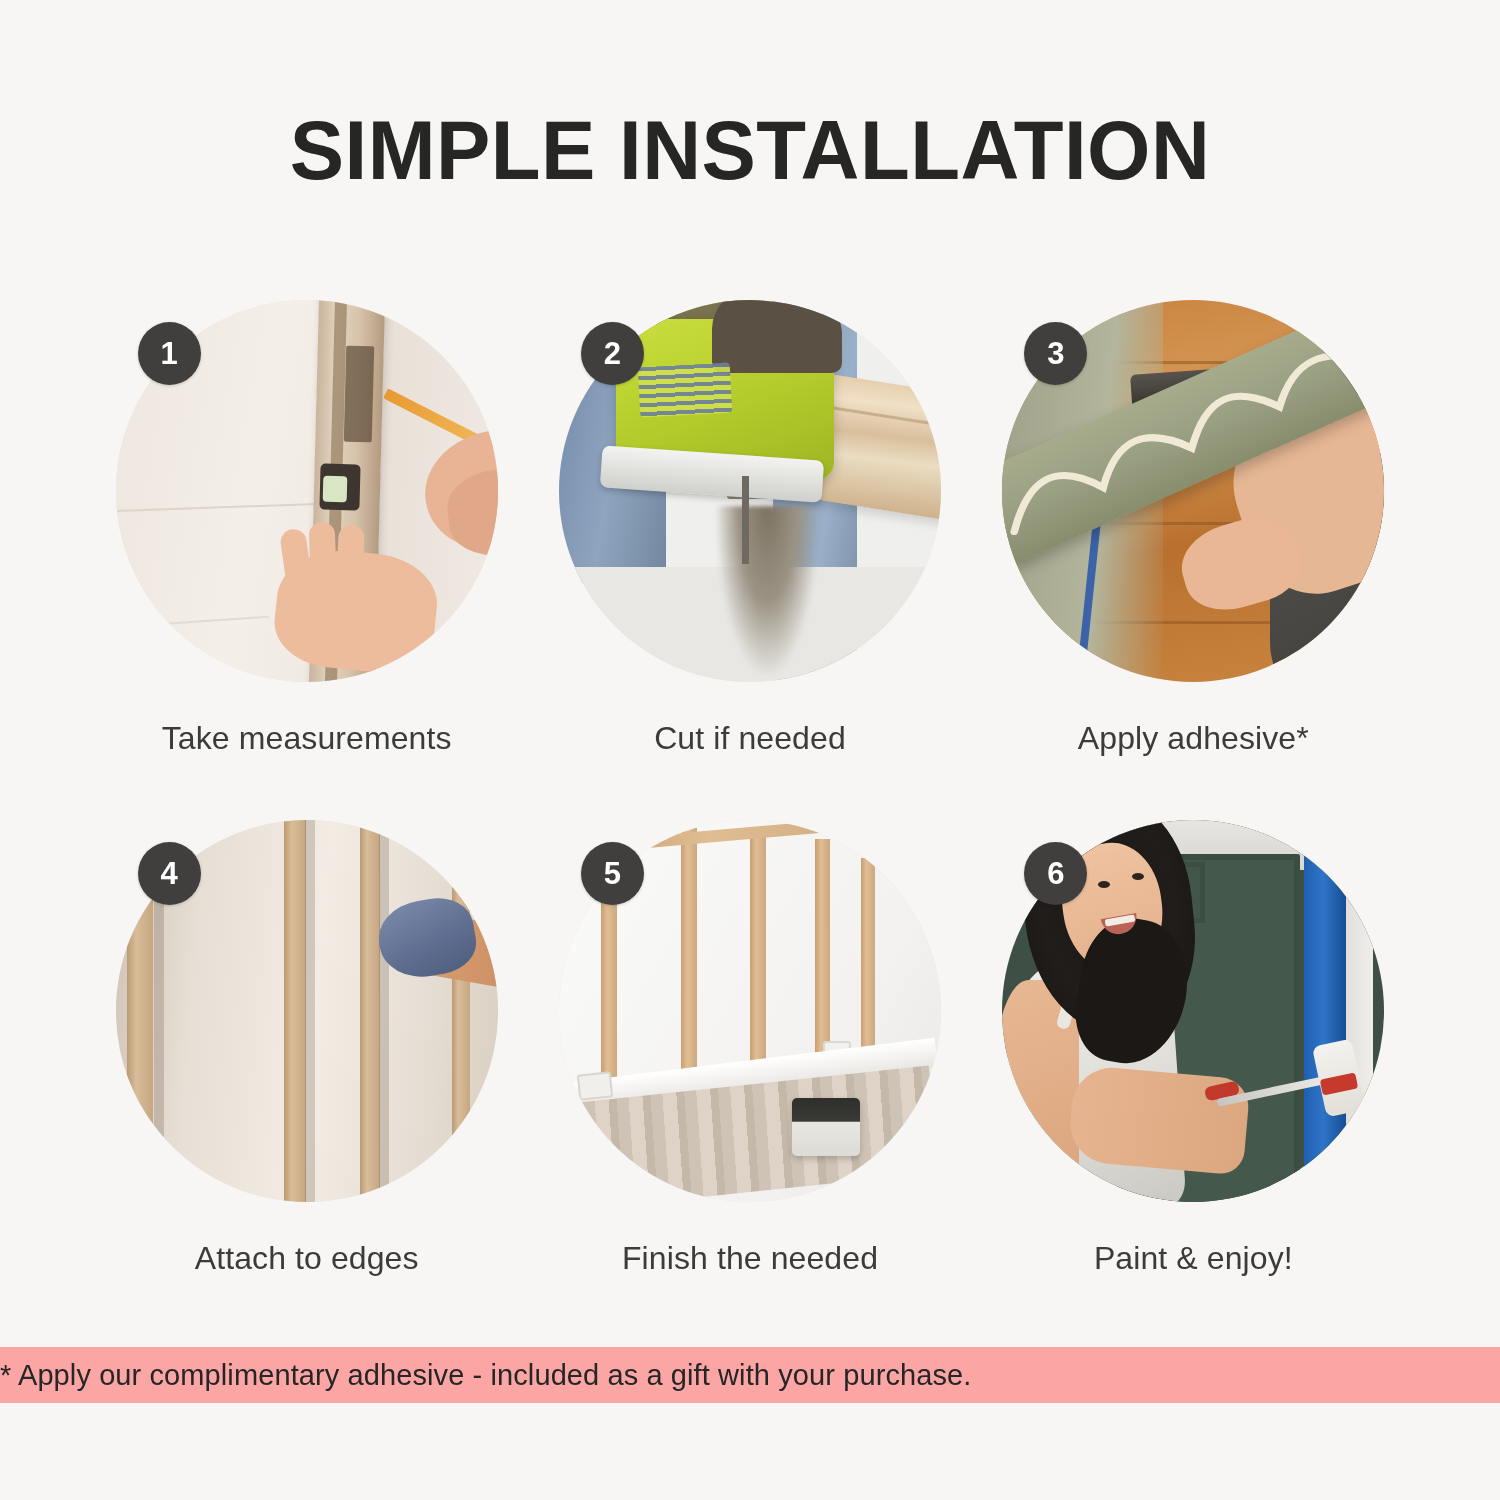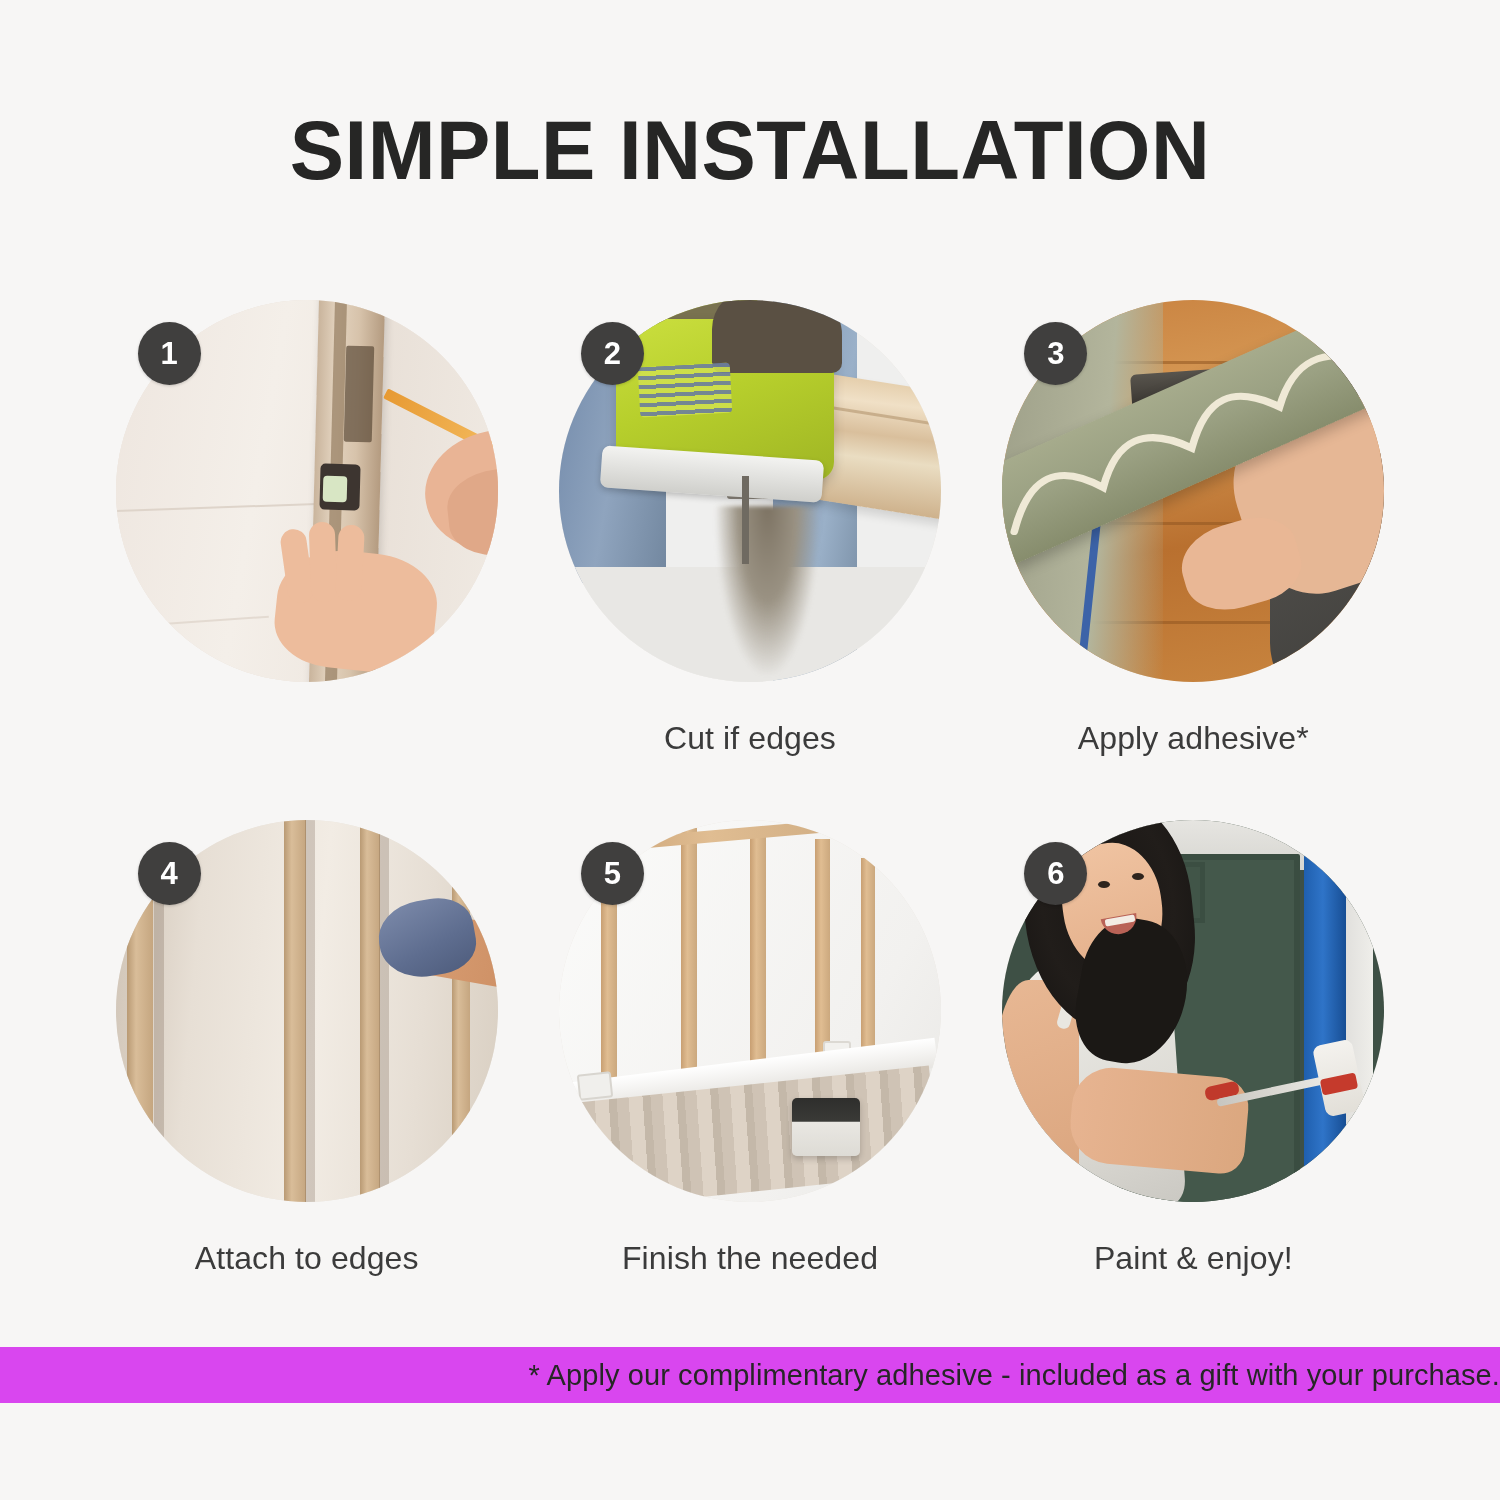--- a/index.html
+++ b/index.html
@@ -91,24 +91,24 @@
     white-space: nowrap;
   }
 
   
   .footnote-banner {
     position: absolute;
     left: 0;
     bottom: 97px;
     width: 100%;
     height: 56px;
-    background: #d946ef;
+    background: #fca5a5;
     display: flex;
     align-items: center;
-    justify-content: flex-end;
+    justify-content: flex-start;
   }
 
   .footnote-text {
     font-size: 29px;
     font-weight: 400;
     color: #262626;
     letter-spacing: 0.1px;
     white-space: nowrap;
   }
 
@@ -310,20 +310,21 @@
           <div class="p1-hand1"></div>
           <div class="p1-hand1b"></div>
           <div class="p1-hand2"></div>
           <div class="p1-f" style="left:44%;top:60%;width:26px;height:74px;transform:rotate(-8deg);"></div>
           <div class="p1-f" style="left:51%;top:58%;width:26px;height:80px;transform:rotate(-2deg);"></div>
           <div class="p1-f" style="left:58%;top:59%;width:26px;height:76px;transform:rotate(3deg);"></div>
         </div>
       </div>
       <div class="step-badge">1</div>
     </div>
+    <div class="step-caption">Take measurements</div>
   </div>
 
   <div class="step-cell">
     <div class="step-figure">
       <div class="step-photo">
         <div class="ph">
           <div class="p2-bg"></div>
           <div class="p2-jeansL"></div>
           <div class="p2-jeansR"></div>
           <div class="p2-floor"></div>
@@ -335,21 +336,21 @@
           <div class="p2-saw-body"></div>
           <div class="p2-saw-top"></div>
           <div class="p2-vent"></div>
           <div class="p2-shoe"></div>
           <div class="p2-saw-base"></div>
           <div class="p2-blade"></div>
         </div>
       </div>
       <div class="step-badge">2</div>
     </div>
-    <div class="step-caption">Cut if edges</div>
+    <div class="step-caption">Cut if needed</div>
   </div>
 
   <div class="step-cell">
     <div class="step-figure">
       <div class="step-photo">
         <div class="ph">
           <div class="p3-wood"></div>
           <div class="p3-plankline" style="top:16%"></div>
           <div class="p3-plankline" style="top:58%"></div>
           <div class="p3-plankline" style="top:84%"></div>

